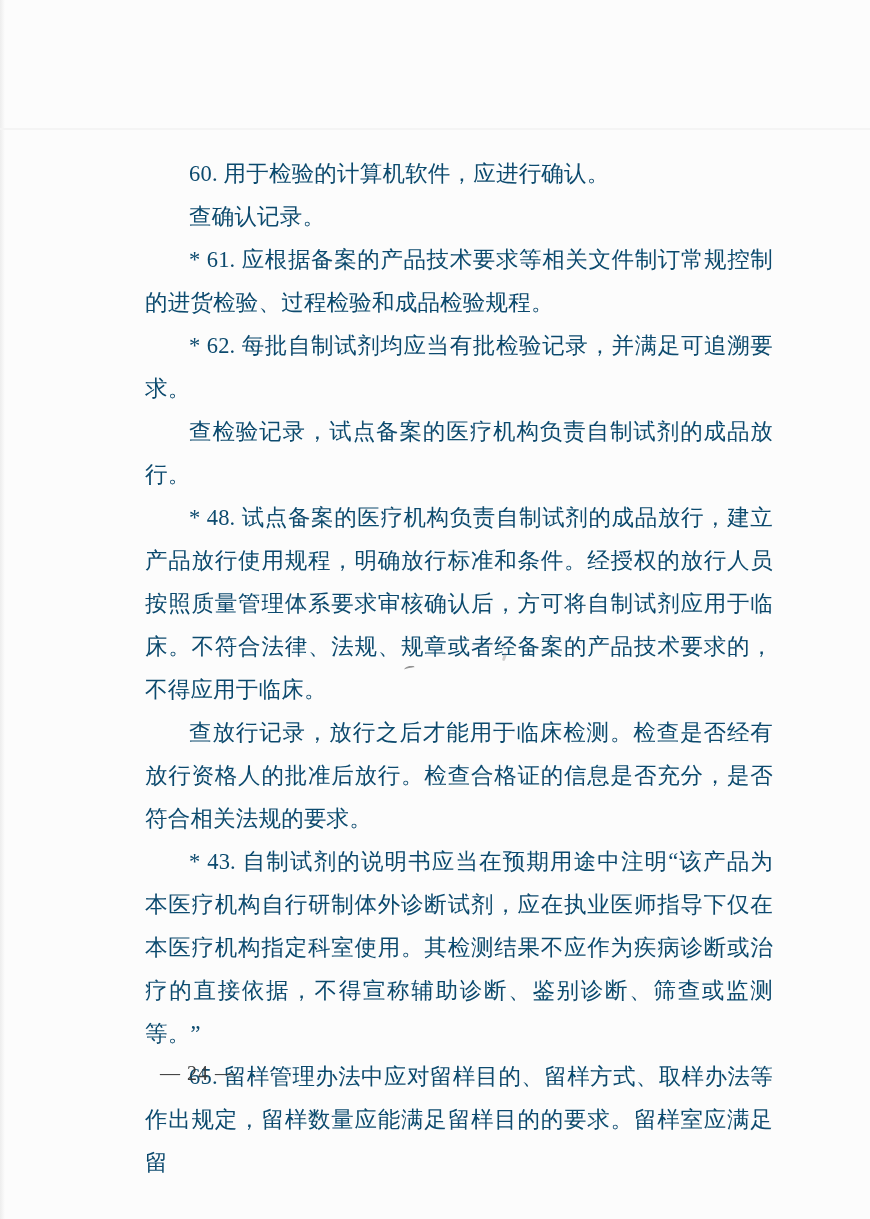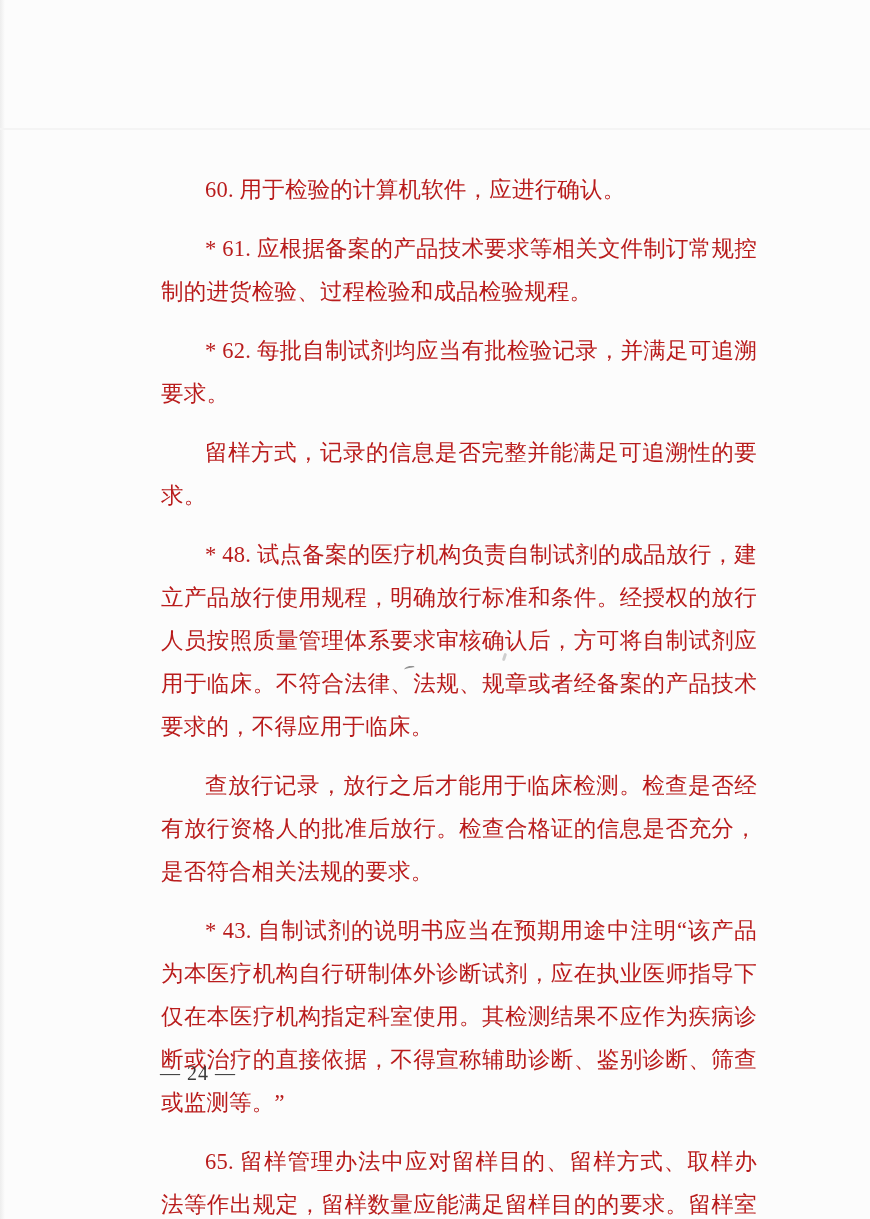--- a/index.html
+++ b/index.html
@@ -33,27 +33,27 @@
     background: #f4f4f4;
     pointer-events: none;
   }
   .text-block {
     position: absolute;
     left: 145px;
     top: 152px;
     width: 628px;
   }
   .text-block p {
-    margin: 16px;
+    margin: 0;
     font-size: 22.5px;
     line-height: 43px;
     letter-spacing: 0.2px;
     text-align: justify;
     text-indent: 44px;
-    color: #b91c1c;
+    color: #0c4a6e;
     font-weight: 400;
   }
   .footer {
     position: absolute;
     left: 160px;
     top: 1062px;
     font-size: 20px;
     letter-spacing: 1px;
     color: #3a3a3a;
     white-space: nowrap;
@@ -81,23 +81,24 @@
     transform: rotate(18deg);
   }
 </style>
 </head>
 <body>
 
 <div class="page">
 
   <div class="text-block">
     <p>60. 用于检验的计算机软件，应进行确认。</p>
+    <p>查确认记录。</p>
     <p>* 61. 应根据备案的产品技术要求等相关文件制订常规控制的进货检验、过程检验和成品检验规程。</p>
     <p>* 62. 每批自制试剂均应当有批检验记录，并满足可追溯要求。</p>
-    <p>留样方式，记录的信息是否完整并能满足可追溯性的要求。</p>
+    <p>查检验记录，试点备案的医疗机构负责自制试剂的成品放行。</p>
     <p>* 48. 试点备案的医疗机构负责自制试剂的成品放行，建立产品放行使用规程，明确放行标准和条件。经授权的放行人员按照质量管理体系要求审核确认后，方可将自制试剂应用于临床。不符合法律、法规、规章或者经备案的产品技术要求的，不得应用于临床。</p>
     <p>查放行记录，放行之后才能用于临床检测。检查是否经有放行资格人的批准后放行。检查合格证的信息是否充分，是否符合相关法规的要求。</p>
     <p>* 43. 自制试剂的说明书应当在预期用途中注明“该产品为本医疗机构自行研制体外诊断试剂，应在执业医师指导下仅在本医疗机构指定科室使用。其检测结果不应作为疾病诊断或治疗的直接依据，不得宣称辅助诊断、鉴别诊断、筛查或监测等。”</p>
     <p>65. 留样管理办法中应对留样目的、留样方式、取样办法等作出规定，留样数量应能满足留样目的的要求。留样室应满足留</p>
   </div>
 
   <span class="speck speck-1"></span>
   <span class="speck speck-2"></span>
 
   <div class="footer">— 24 —</div>

